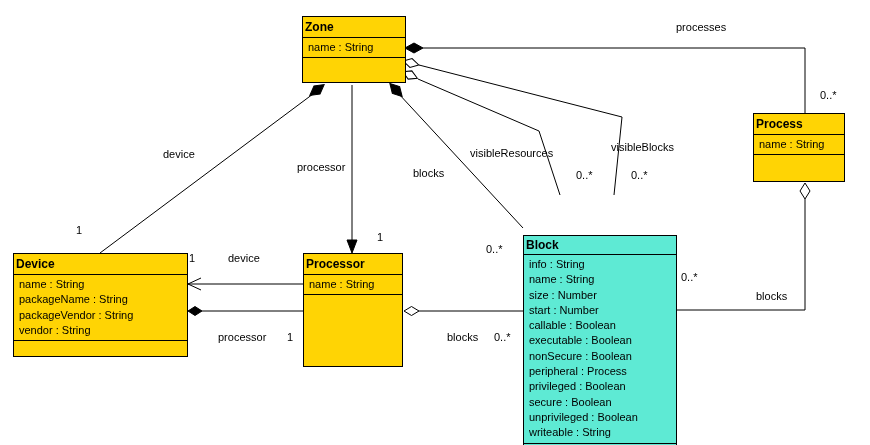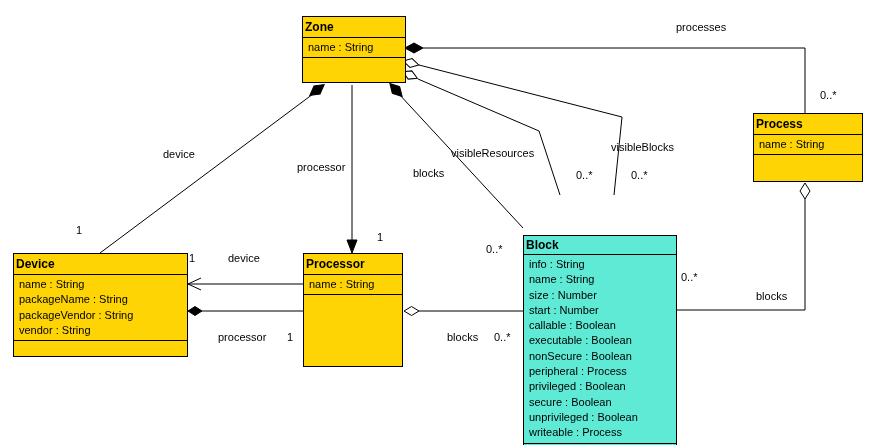--- a/index.html
+++ b/index.html
@@ -85,21 +85,21 @@
   </svg>
 
   <div class="uml-class" style="left: 302px; top: 16px; width: 104px; height: 67px; background: rgb(255, 212, 4);">
     <div class="uml-title">Zone</div>
     <div class="uml-attrs">
       <div class="uml-attr">name : String</div>
     </div>
     <div class="uml-empty"></div>
   </div>
 
-  <div class="uml-class" style="left: 753px; top: 113px; width: 110px; height: 69px; background: rgb(255, 212, 4);">
+  <div class="uml-class" style="left: 753px; top: 113px; width: 92px; height: 69px; background: rgb(255, 212, 4);">
     <div class="uml-title">Process</div>
     <div class="uml-attrs">
       <div class="uml-attr">name : String</div>
     </div>
     <div class="uml-empty"></div>
   </div>
 
   <div class="uml-class" style="left: 523px; top: 195px; width: 154px; height: 232px; background: #5eead4; margin-top: 40px;">
     <div class="uml-title" style="padding:3px 2px 2px 2px">Block</div>
     <div class="uml-attrs">
@@ -107,21 +107,21 @@
       <div class="uml-attr">name : String</div>
       <div class="uml-attr">size : Number</div>
       <div class="uml-attr">start : Number</div>
       <div class="uml-attr">callable : Boolean</div>
       <div class="uml-attr">executable : Boolean</div>
       <div class="uml-attr">nonSecure : Boolean</div>
       <div class="uml-attr">peripheral : Process</div>
       <div class="uml-attr">privileged : Boolean</div>
       <div class="uml-attr">secure : Boolean</div>
       <div class="uml-attr">unprivileged : Boolean</div>
-      <div class="uml-attr">writeable : Process</div>
+      <div class="uml-attr">writeable : String</div>
     </div>
     <div class="uml-empty"></div>
   </div>
 
   <div class="uml-class" style="left: 13px; top: 253px; width: 175px; height: 104px; background: rgb(255, 212, 4);">
     <div class="uml-title">Device</div>
     <div class="uml-attrs">
       <div class="uml-attr">name : String</div>
       <div class="uml-attr">packageName : String</div>
       <div class="uml-attr">packageVendor : String</div>
@@ -143,21 +143,21 @@
 
   <div class="edge-label" style="left:297px;top:161px">processor</div>
   <div class="edge-label" style="left:377px;top:231px">1</div>
 
   <div class="edge-label" style="left:413px;top:167px">blocks</div>
   <div class="edge-label" style="left:486px;top:243px">0..*</div>
 
   <div class="edge-label" style="left:676px;top:21px">processes</div>
   <div class="edge-label" style="left:820px;top:89px">0..*</div>
 
-  <div class="edge-label" style="left:451px;top:147px">visibleResources</div>
+  <div class="edge-label" style="left:470px;top:147px">visibleResources</div>
   <div class="edge-label" style="left:576px;top:169px">0..*</div>
 
   <div class="edge-label" style="left:611px;top:141px">visibleBlocks</div>
   <div class="edge-label" style="left:631px;top:169px">0..*</div>
 
   <div class="edge-label" style="left:228px;top:252px">device</div>
   <div class="edge-label" style="left:189px;top:252px">1</div>
 
   <div class="edge-label" style="left:218px;top:331px">processor</div>
   <div class="edge-label" style="left:287px;top:331px">1</div>

